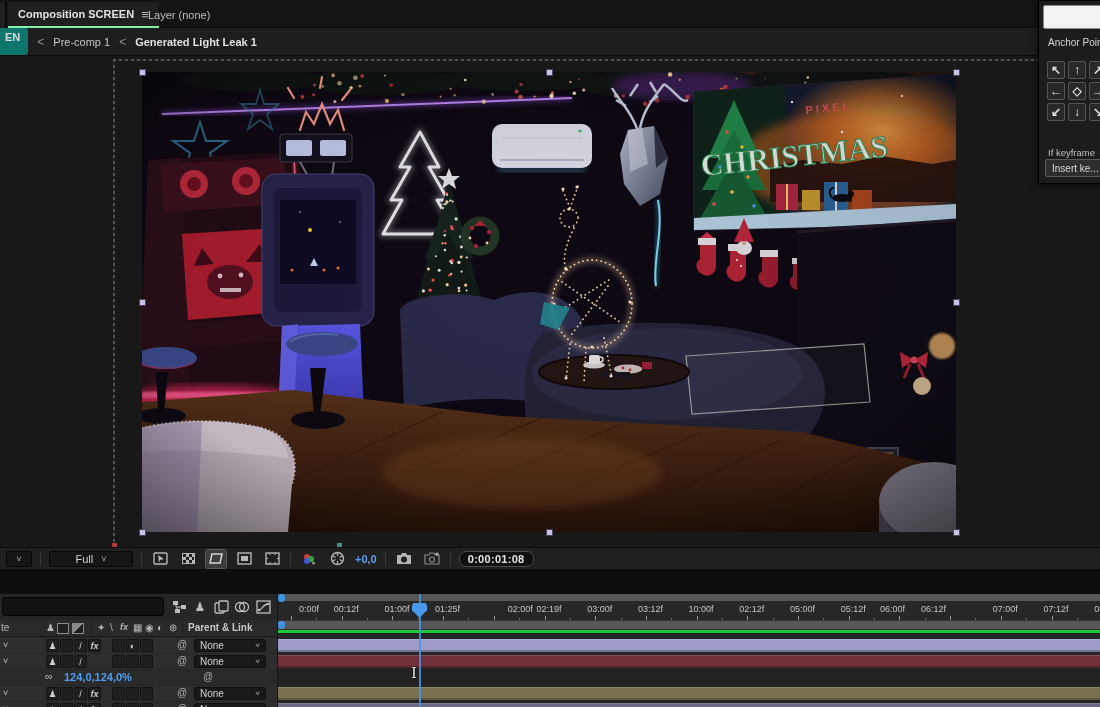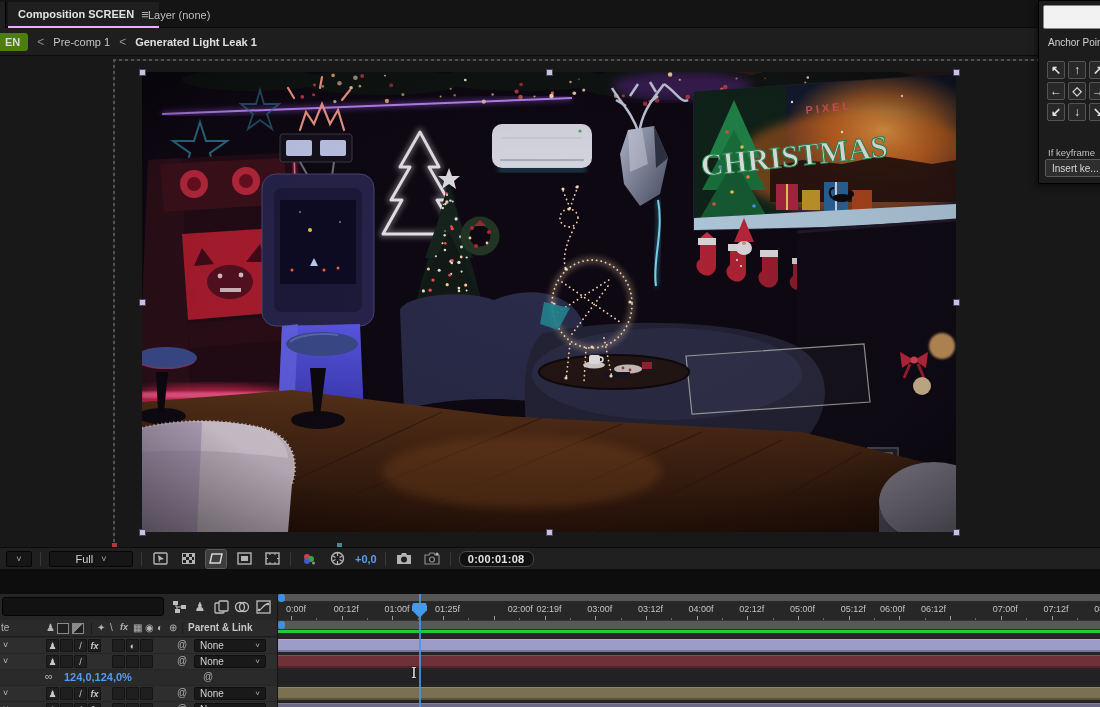--- a/index.html
+++ b/index.html
@@ -3,28 +3,28 @@
 <meta charset="utf-8">
 <style>
   *{box-sizing:border-box;margin:0;padding:0}
   html,body{background:#000}
   .app{position:relative;width:1100px;height:707px;background:#161616;overflow:hidden;
        font-family:"Liberation Sans",sans-serif;color:#c8c8c8;font-size:11px}
 
   
   .tabbar{position:absolute;left:0;top:0;width:1100px;height:28px;background:#141414;border-bottom:1px solid #0a0a0a}
   .tab{position:absolute;top:2px;height:26px;display:flex;align-items:center;gap:7px;padding:0 10px;color:#bfbfbf}
-  .tab.active{background:#1f1f1f;color:#e2e2e2;border-bottom:2px solid #f0abfc;font-weight:bold}
+  .tab.active{background:#1f1f1f;color:#e2e2e2;border-bottom:2px solid #86efac;font-weight:bold}
   .tab .menu-glyph{color:#b0b0b0;font-weight:normal;font-size:13px}
   .panel-sliver{position:absolute;left:0;top:2px;width:6px;height:26px;background:#1f1f1f;border-right:1px solid #000}
 
   
   .crumbbar{position:absolute;left:0;top:28px;width:1100px;height:28px;background:#1e1e1e;border-bottom:1px solid #0b0b0b;
             display:flex;align-items:center;gap:9px}
-  .crumb-chip{background:#4d7c0f;border-radius:0 3px 3px 0;padding:3px 8px 3px 5px;color:#dadada;font-weight:bold}
+  .crumb-chip{background:#0f766e;border-radius:0 3px 3px 0;padding:3px 8px 12px 5px;color:#dadada;font-weight:bold}
   .crumb-sep{color:#8f8f8f;font-size:12px}
   .crumb{color:#c6c6c6}
   .crumb.current{color:#e0e0e0;font-weight:bold}
 
   
   .viewer{position:absolute;left:0;top:56px;width:1100px;height:491px;background:#181818;overflow:hidden}
   .dash-h{position:absolute;left:113px;top:3px;width:987px;height:2px;
           background:repeating-linear-gradient(90deg,#4e524c 0 3px,#202020 3px 6px)}
   .dash-v{position:absolute;left:113px;top:3px;width:2px;height:484px;
           background:repeating-linear-gradient(180deg,#4e524c 0 3px,#202020 3px 6px)}
@@ -820,21 +820,21 @@
         </span>
       </div>
     </div>
     <div class="tl-divider"></div>
 
     <div class="tl-right">
       <div class="navbar">
         <span class="bluecap" style="top:0;height:8px"></span>
       </div>
       <div class="ruler">
-          <span class="rlabel" style="left: 8px;">0:00f</span>
+          <span class="rlabel" style="left: 21px;">0:00f</span>
           <span class="rtick" style="left: 13px;"></span>
           <span class="rtick minor" style="left: 38.3px;"></span>
           <span class="rlabel" style="left: 55.7px;">00:12f</span>
           <span class="rtick" style="left: 63.7px;"></span>
           <span class="rtick minor" style="left: 89px;"></span>
           <span class="rlabel" style="left: 106.4px;">01:00f</span>
           <span class="rtick" style="left: 114.4px;"></span>
           <span class="rtick minor" style="left: 139.7px;"></span>
           <span class="rlabel" style="left: 157.1px;">01:25f</span>
           <span class="rtick" style="left: 165.1px;"></span>
@@ -844,21 +844,21 @@
           <span class="rtick minor" style="left: 241.1px;"></span>
           <span class="rlabel" style="left: 258.5px;">02:19f</span>
           <span class="rtick" style="left: 266.5px;"></span>
           <span class="rtick minor" style="left: 291.8px;"></span>
           <span class="rlabel" style="left: 309.2px;">03:00f</span>
           <span class="rtick" style="left: 317.2px;"></span>
           <span class="rtick minor" style="left: 342.5px;"></span>
           <span class="rlabel" style="left: 359.9px;">03:12f</span>
           <span class="rtick" style="left: 367.9px;"></span>
           <span class="rtick minor" style="left: 393.2px;"></span>
-          <span class="rlabel" style="left: 410.6px;">04:00f</span>
+          <span class="rlabel" style="left: 410.6px;">10:00f</span>
           <span class="rtick" style="left: 418.6px;"></span>
           <span class="rtick minor" style="left: 443.9px;"></span>
           <span class="rlabel" style="left: 461.3px;">02:12f</span>
           <span class="rtick" style="left: 469.3px;"></span>
           <span class="rtick minor" style="left: 494.6px;"></span>
           <span class="rlabel" style="left: 512px;">05:00f</span>
           <span class="rtick" style="left: 520px;"></span>
           <span class="rtick minor" style="left: 545.3px;"></span>
           <span class="rlabel" style="left: 562.7px;">05:12f</span>
           <span class="rtick" style="left: 570.7px;"></span>

